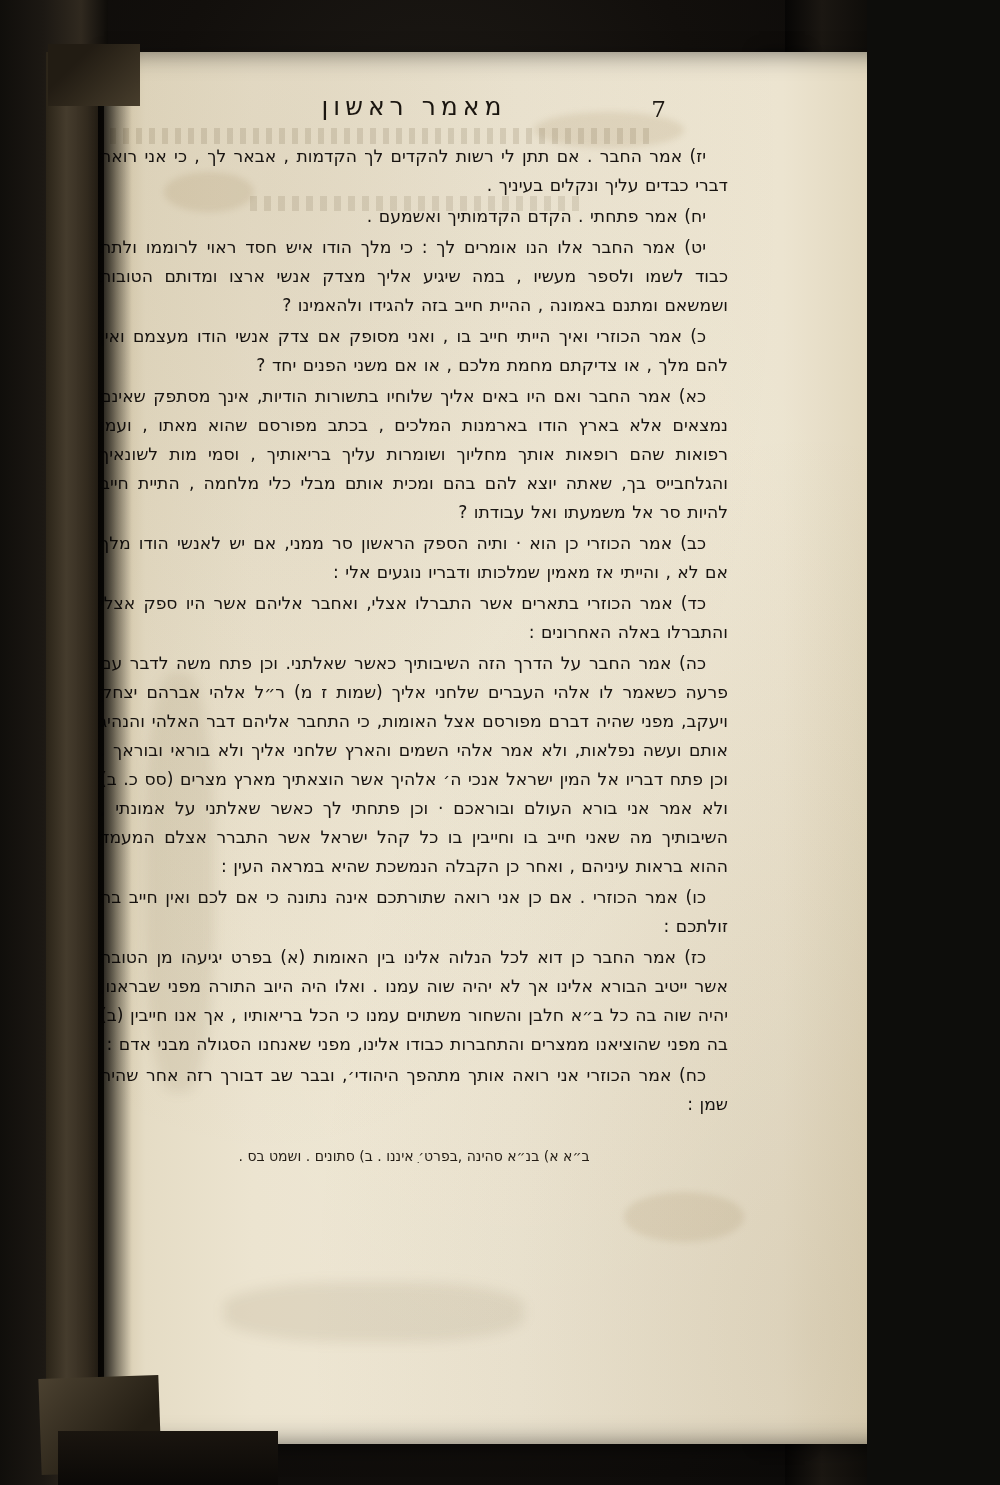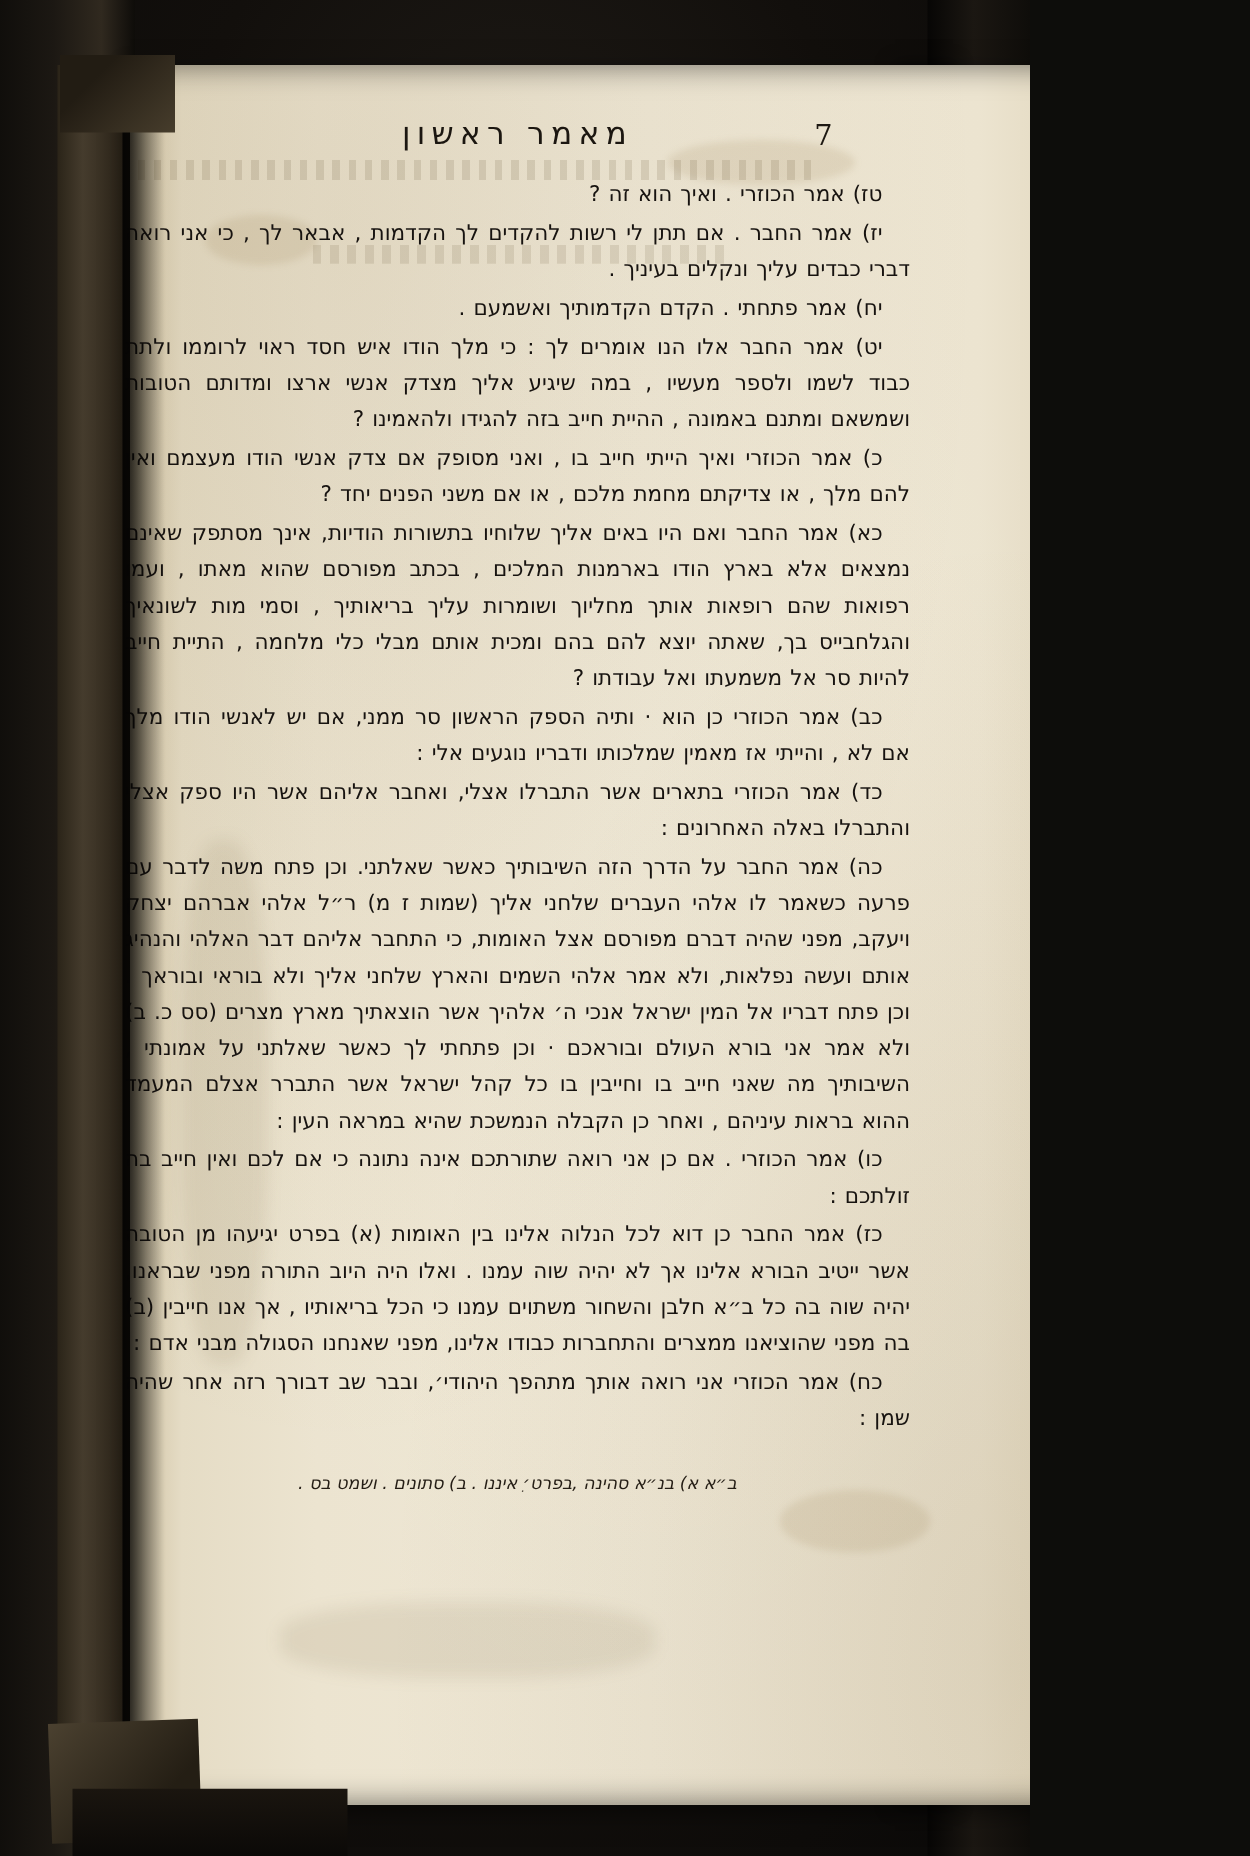--- a/index.html
+++ b/index.html
@@ -7,20 +7,21 @@
     padding: 0;
     background: #0d0d0b;
   }
   #page {
     position: relative;
     width: 824px;
     height: 1485px;
     overflow: hidden;
     background: #bef264;
     font-family: "DejaVu Sans", sans-serif;
+    padding-left: 43px;
   }
 
   
   .backdrop {
     position: absolute;
     inset: 0;
     background:
       radial-gradient(ellipse at 50% 40%, #2a2620 0%, #120f0c 60%, #0a0908 100%);
   }
 
@@ -189,21 +190,20 @@
     text-indent: 22px;
     word-spacing: 1px;
   }
 
   .footnotes {
     margin-top: 26px;
     font-size: 14px;
     line-height: 22px;
     text-align: center;
     color: #241d15;
-    font-style: italic;
   }
 
   .smudge {
     position: absolute;
     background: rgba(110,86,48,.10);
     filter: blur(6px);
     border-radius: 40%;
     pointer-events: none;
   }
 </style>
@@ -241,21 +241,20 @@
 
   <div class="page-body">
 
     <div class="header-row">
       <div class="running-head">מאמר ראשון</div>
       <div class="page-number">7</div>
       <div class="ghost-line"></div>
     </div>
     <div class="ghost-line2"></div>
 
-    <p class="para">טז) אמר הכוזרי . ואיך הוא זה ?</p>
     <p class="para">יז) אמר החבר . אם תתן לי רשות להקדים לך הקדמות , אבאר לך , כי אני רואה דברי כבדים עליך ונקלים בעיניך .</p>
     <p class="para">יח) אמר פתחתי . הקדם הקדמותיך ואשמעם .</p>
     <p class="para">יט) אמר החבר אלו הנו אומרים לך : כי מלך הודו איש חסד ראוי לרוממו ולתת כבוד לשמו ולספר מעשיו , במה שיגיע אליך מצדק אנשי ארצו ומדותם הטובות ושמשאם ומתנם באמונה , ההיית חייב בזה להגידו ולהאמינו ?</p>
     <p class="para">כ) אמר הכוזרי ואיך הייתי חייב בו , ואני מסופק אם צדק אנשי הודו מעצמם ואין להם מלך , או צדיקתם מחמת מלכם , או אם משני הפנים יחד ?</p>
     <p class="para">כא) אמר החבר ואם היו באים אליך שלוחיו בתשורות הודיות, אינך מסתפק שאינם נמצאים אלא בארץ הודו בארמנות המלכים , בכתב מפורסם שהוא מאתו , ועמו רפואות שהם רופאות אותך מחליוך ושומרות עליך בריאותיך , וסמי מות לשונאיך והגלחבייס בך, שאתה יוצא להם בהם ומכית אותם מבלי כלי מלחמה , התיית חייב להיות סר אל משמעתו ואל עבודתו ?</p>
     <p class="para">כב) אמר הכוזרי כן הוא · ותיה הספק הראשון סר ממני, אם יש לאנשי הודו מלך אם לא , והייתי אז מאמין שמלכותו ודבריו נוגעים אלי :</p>
     <p class="para">כד) אמר הכוזרי בתארים אשר התברלו אצלי, ואחבר אליהם אשר היו ספק אצלי והתברלו באלה האחרונים :</p>
     <p class="para">כה) אמר החבר על הדרך הזה השיבותיך כאשר שאלתני. וכן פתח משה לדבר עם פרעה כשאמר לו אלהי העברים שלחני אליך (שמות ז מ) ר״ל אלהי אברהם יצחק ויעקב, מפני שהיה דברם מפורסם אצל האומות, כי התחבר אליהם דבר האלהי והנהיג אותם ועשה נפלאות, ולא אמר אלהי השמים והארץ שלחני אליך ולא בוראי ובוראך . וכן פתח דבריו אל המין ישראל אנכי ה׳ אלהיך אשר הוצאתיך מארץ מצרים (סס כ. ב) ולא אמר אני בורא העולם ובוראכם · וכן פתחתי לך כאשר שאלתני על אמונתי , השיבותיך מה שאני חייב בו וחייבין בו כל קהל ישראל אשר התברר אצלם המעמד ההוא בראות עיניהם , ואחר כן הקבלה הנמשכת שהיא במראה העין :</p>
     <p class="para">כו) אמר הכוזרי . אם כן אני רואה שתורתכם אינה נתונה כי אם לכם ואין חייב בה זולתכם :</p>
     <p class="para">כז) אמר החבר כן דוא לכל הנלוה אלינו בין האומות (א) בפרט יגיעהו מן הטובה אשר ייטיב הבורא אלינו אך לא יהיה שוה עמנו . ואלו היה היוב התורה מפני שבראנו, יהיה שוה בה כל ב״א חלבן והשחור משתוים עמנו כי הכל בריאותיו , אך אנו חייבין (ב) בה מפני שהוציאנו ממצרים והתחברות כבודו אלינו, מפני שאנחנו הסגולה מבני אדם :</p>

